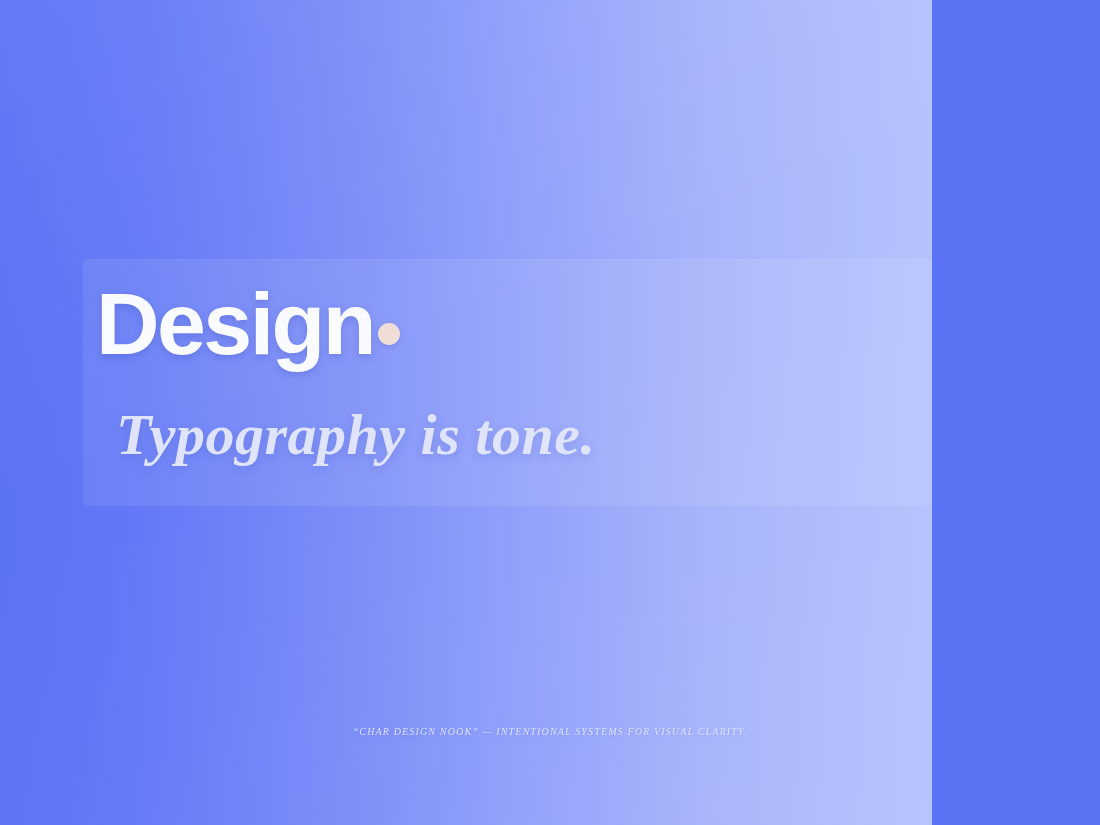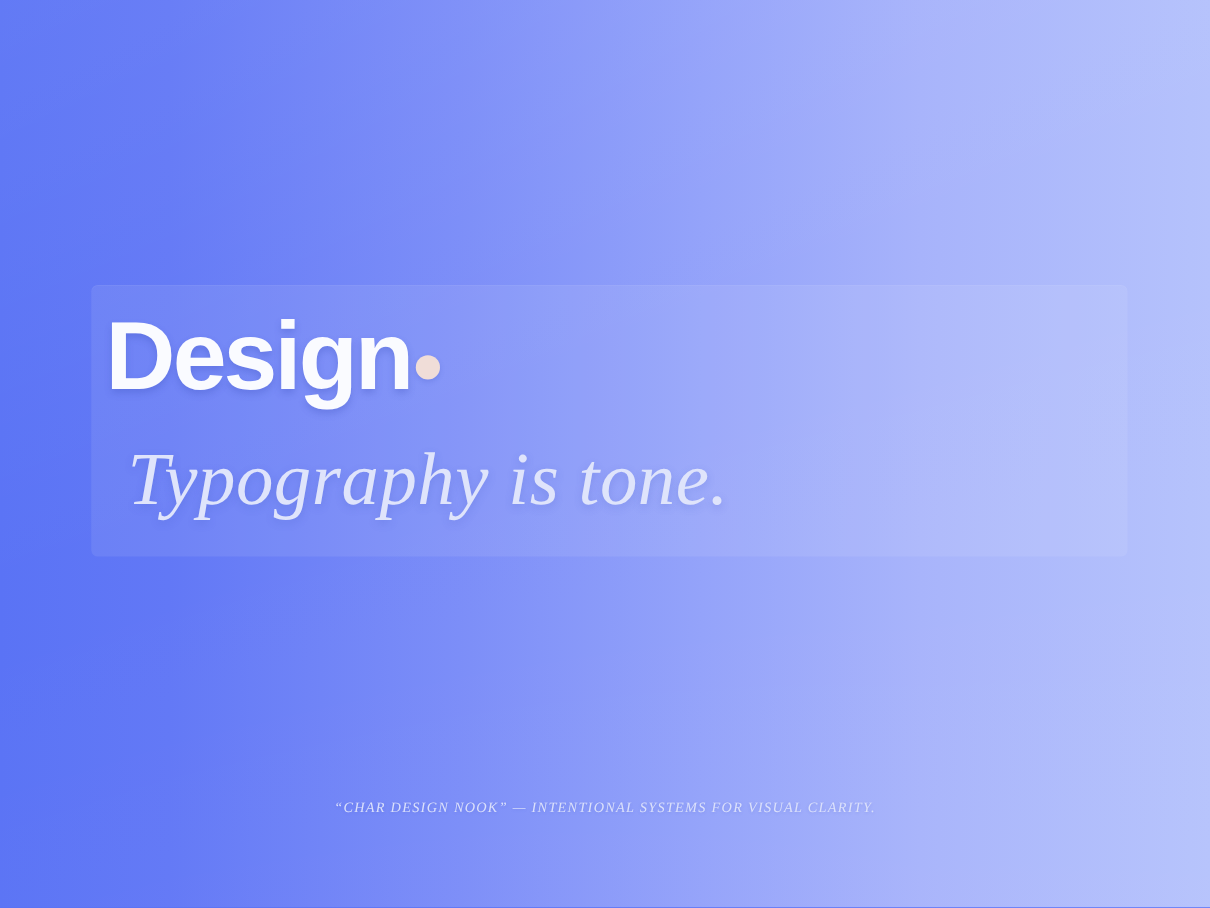--- a/index.html
+++ b/index.html
@@ -11,21 +11,21 @@
     overflow: hidden;
   }
 
   body {
     font-family: "Liberation Sans", sans-serif;
     background: #5a73f5;
   }
 
   .stage {
     position: relative;
-    width: 1100px;
+    width: 932px;
     height: 825px;
     background-image: linear-gradient(90deg, #5a73f5 0%, #6278f6 14%, #7b8df8 38%, #93a2fa 58%, #a7b3fb 76%, #b5c2fc 100%);
     overflow: hidden;
   }
 
   
   .stage-sheen {
     position: absolute;
     inset: 0;
     background-image: linear-gradient(160deg, rgba(255,255,255,0.05) 0%, rgba(255,255,255,0.00) 45%, rgba(255,255,255,0.035) 100%);
@@ -88,38 +88,38 @@
     position: absolute;
     left: 116px;
     top: 382px;
     width: 900px;
     height: 106px;
     display: flex;
     align-items: center;
     white-space: nowrap;
     font-family: "Liberation Serif", "DejaVu Serif", serif;
     font-style: italic;
-    font-weight: normal;
-    font-size: 68px;
+    font-weight: bold;
+    font-size: 58px;
     line-height: 1.0;
     letter-spacing: 0.5px;
     color: #dfe4fb;
     text-shadow: 0 3px 8px rgba(60,80,190,0.22);
   }
 
   
   .caption {
     position: absolute;
     left: 0;
     top: 726px;
     width: 1100px;
     text-align: center;
     font-family: "Liberation Serif", "DejaVu Serif", serif;
     font-style: italic;
-    font-size: 13px;
+    font-size: 10px;
     letter-spacing: 1.15px;
     color: #dbe0fb;
     text-shadow: 0 1px 3px rgba(60,80,190,0.20);
     white-space: nowrap;
   }
 </style>
 </head>
 <body>
 
 <div class="stage">

